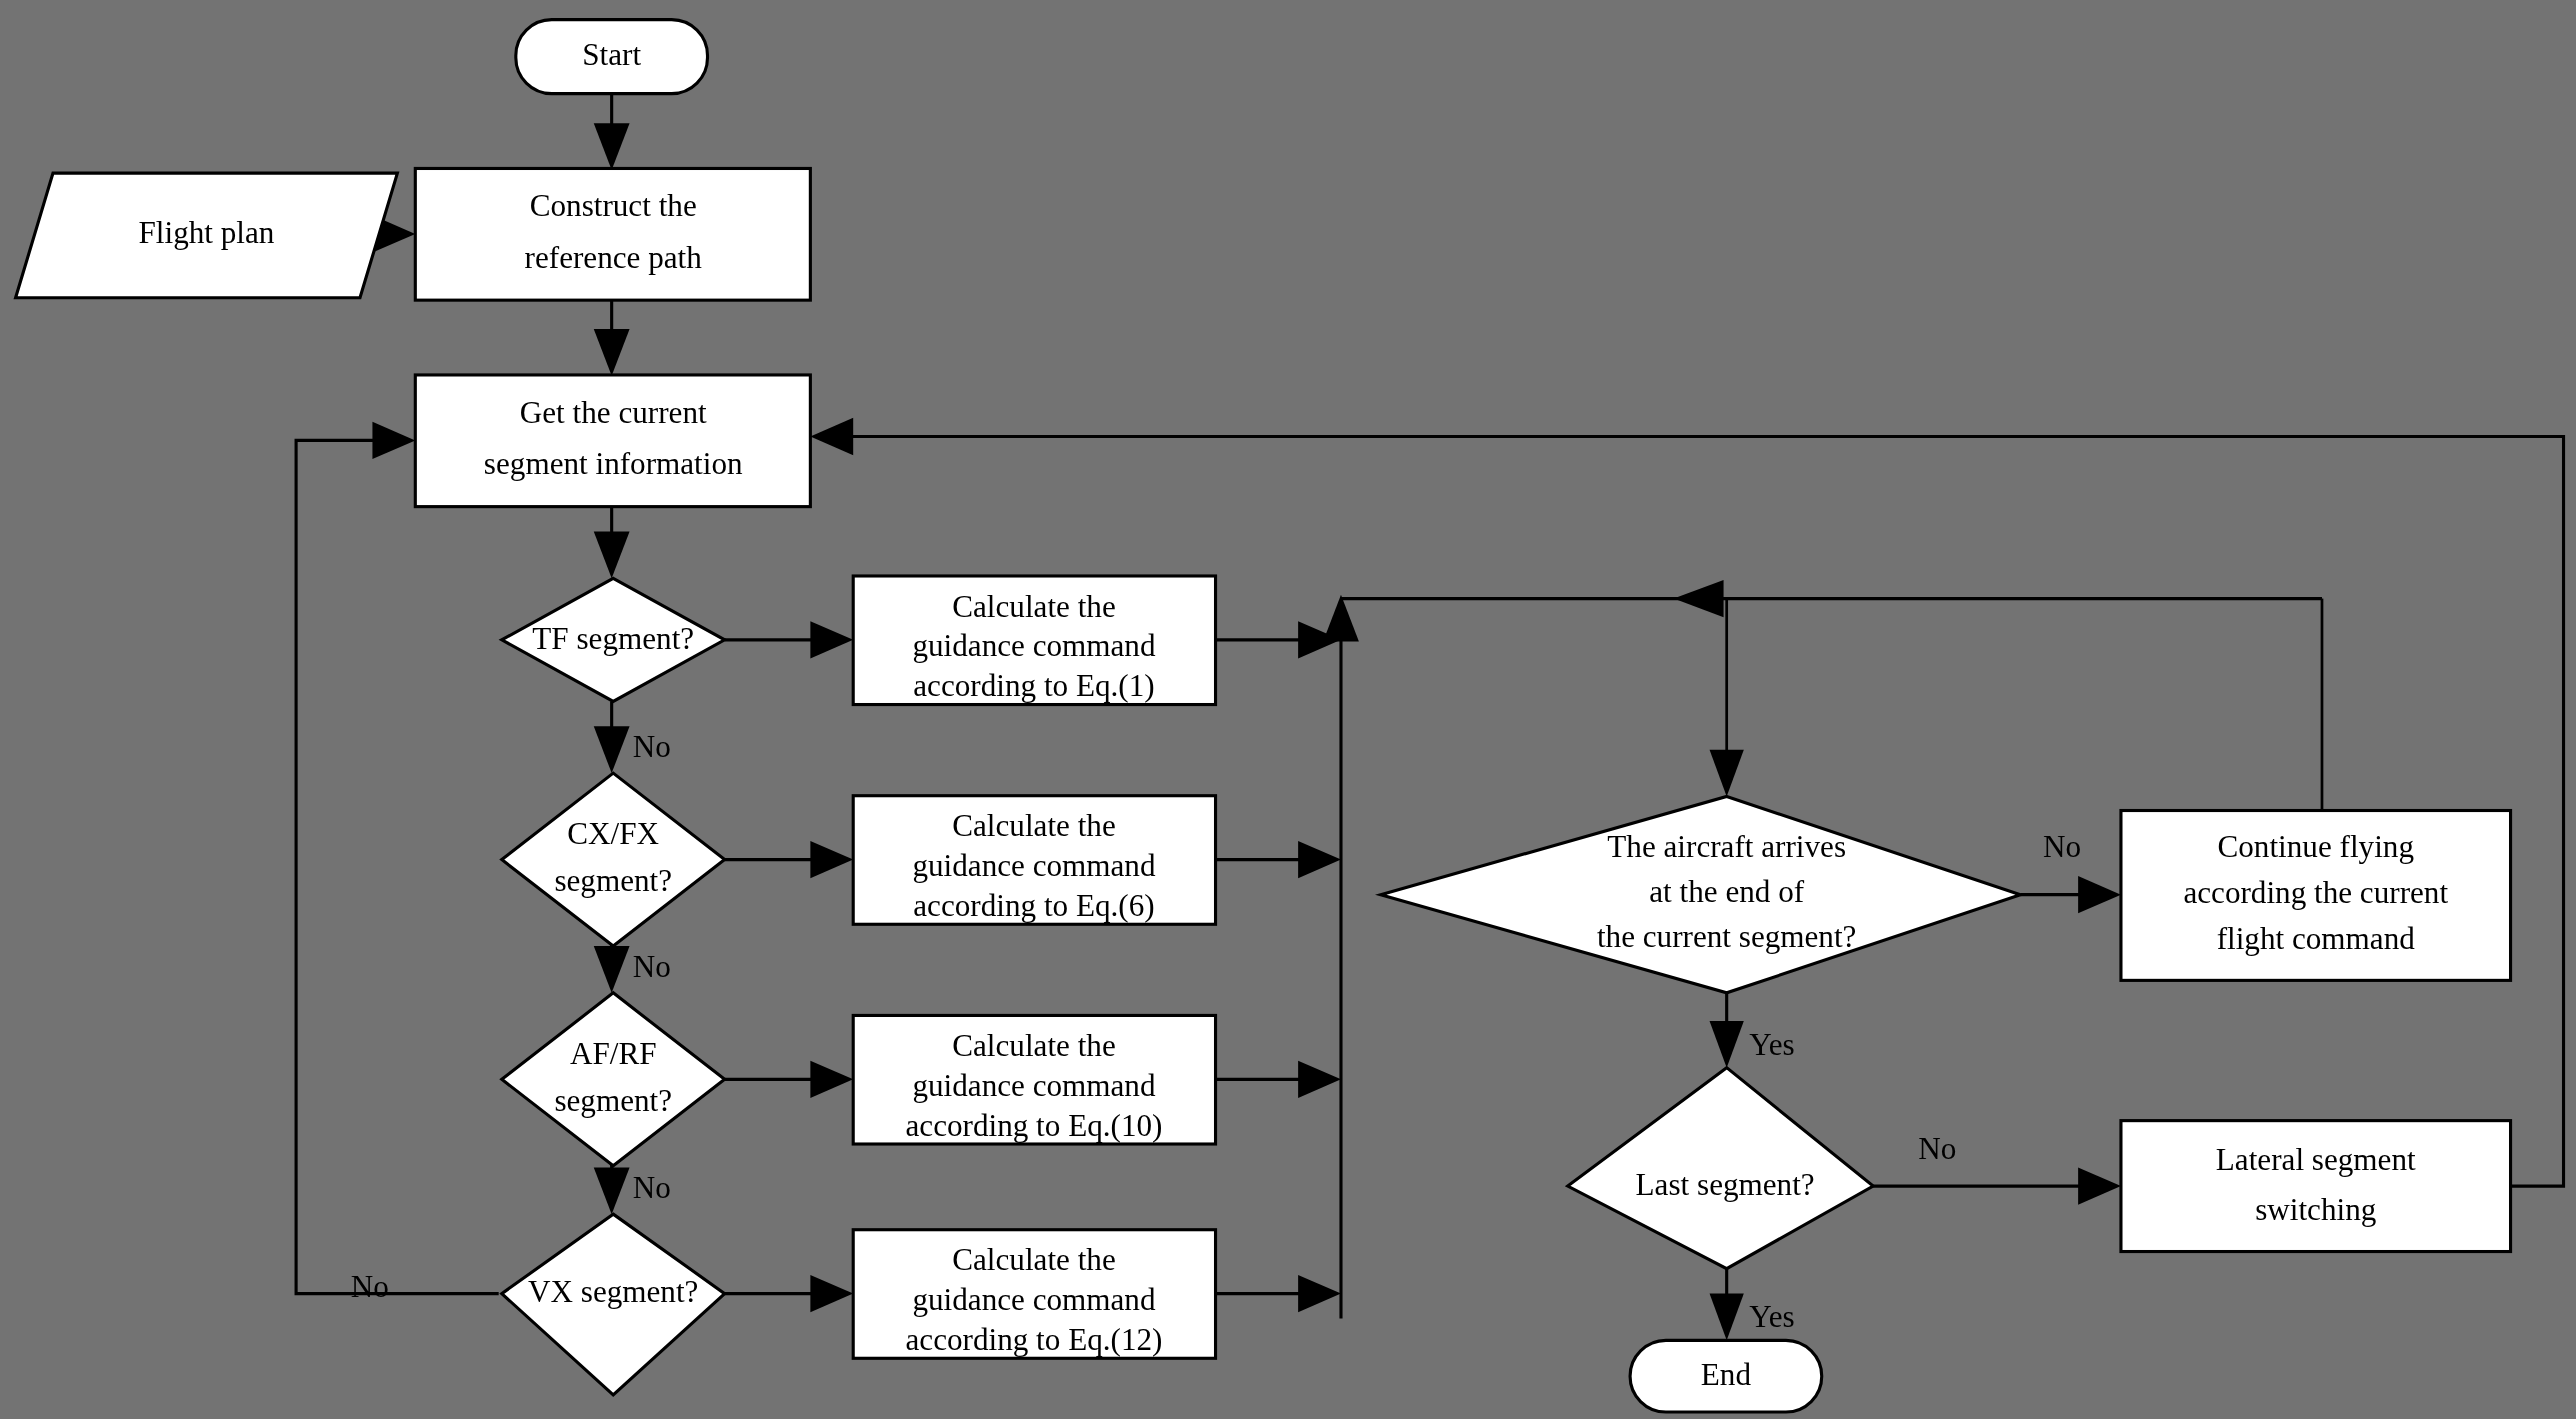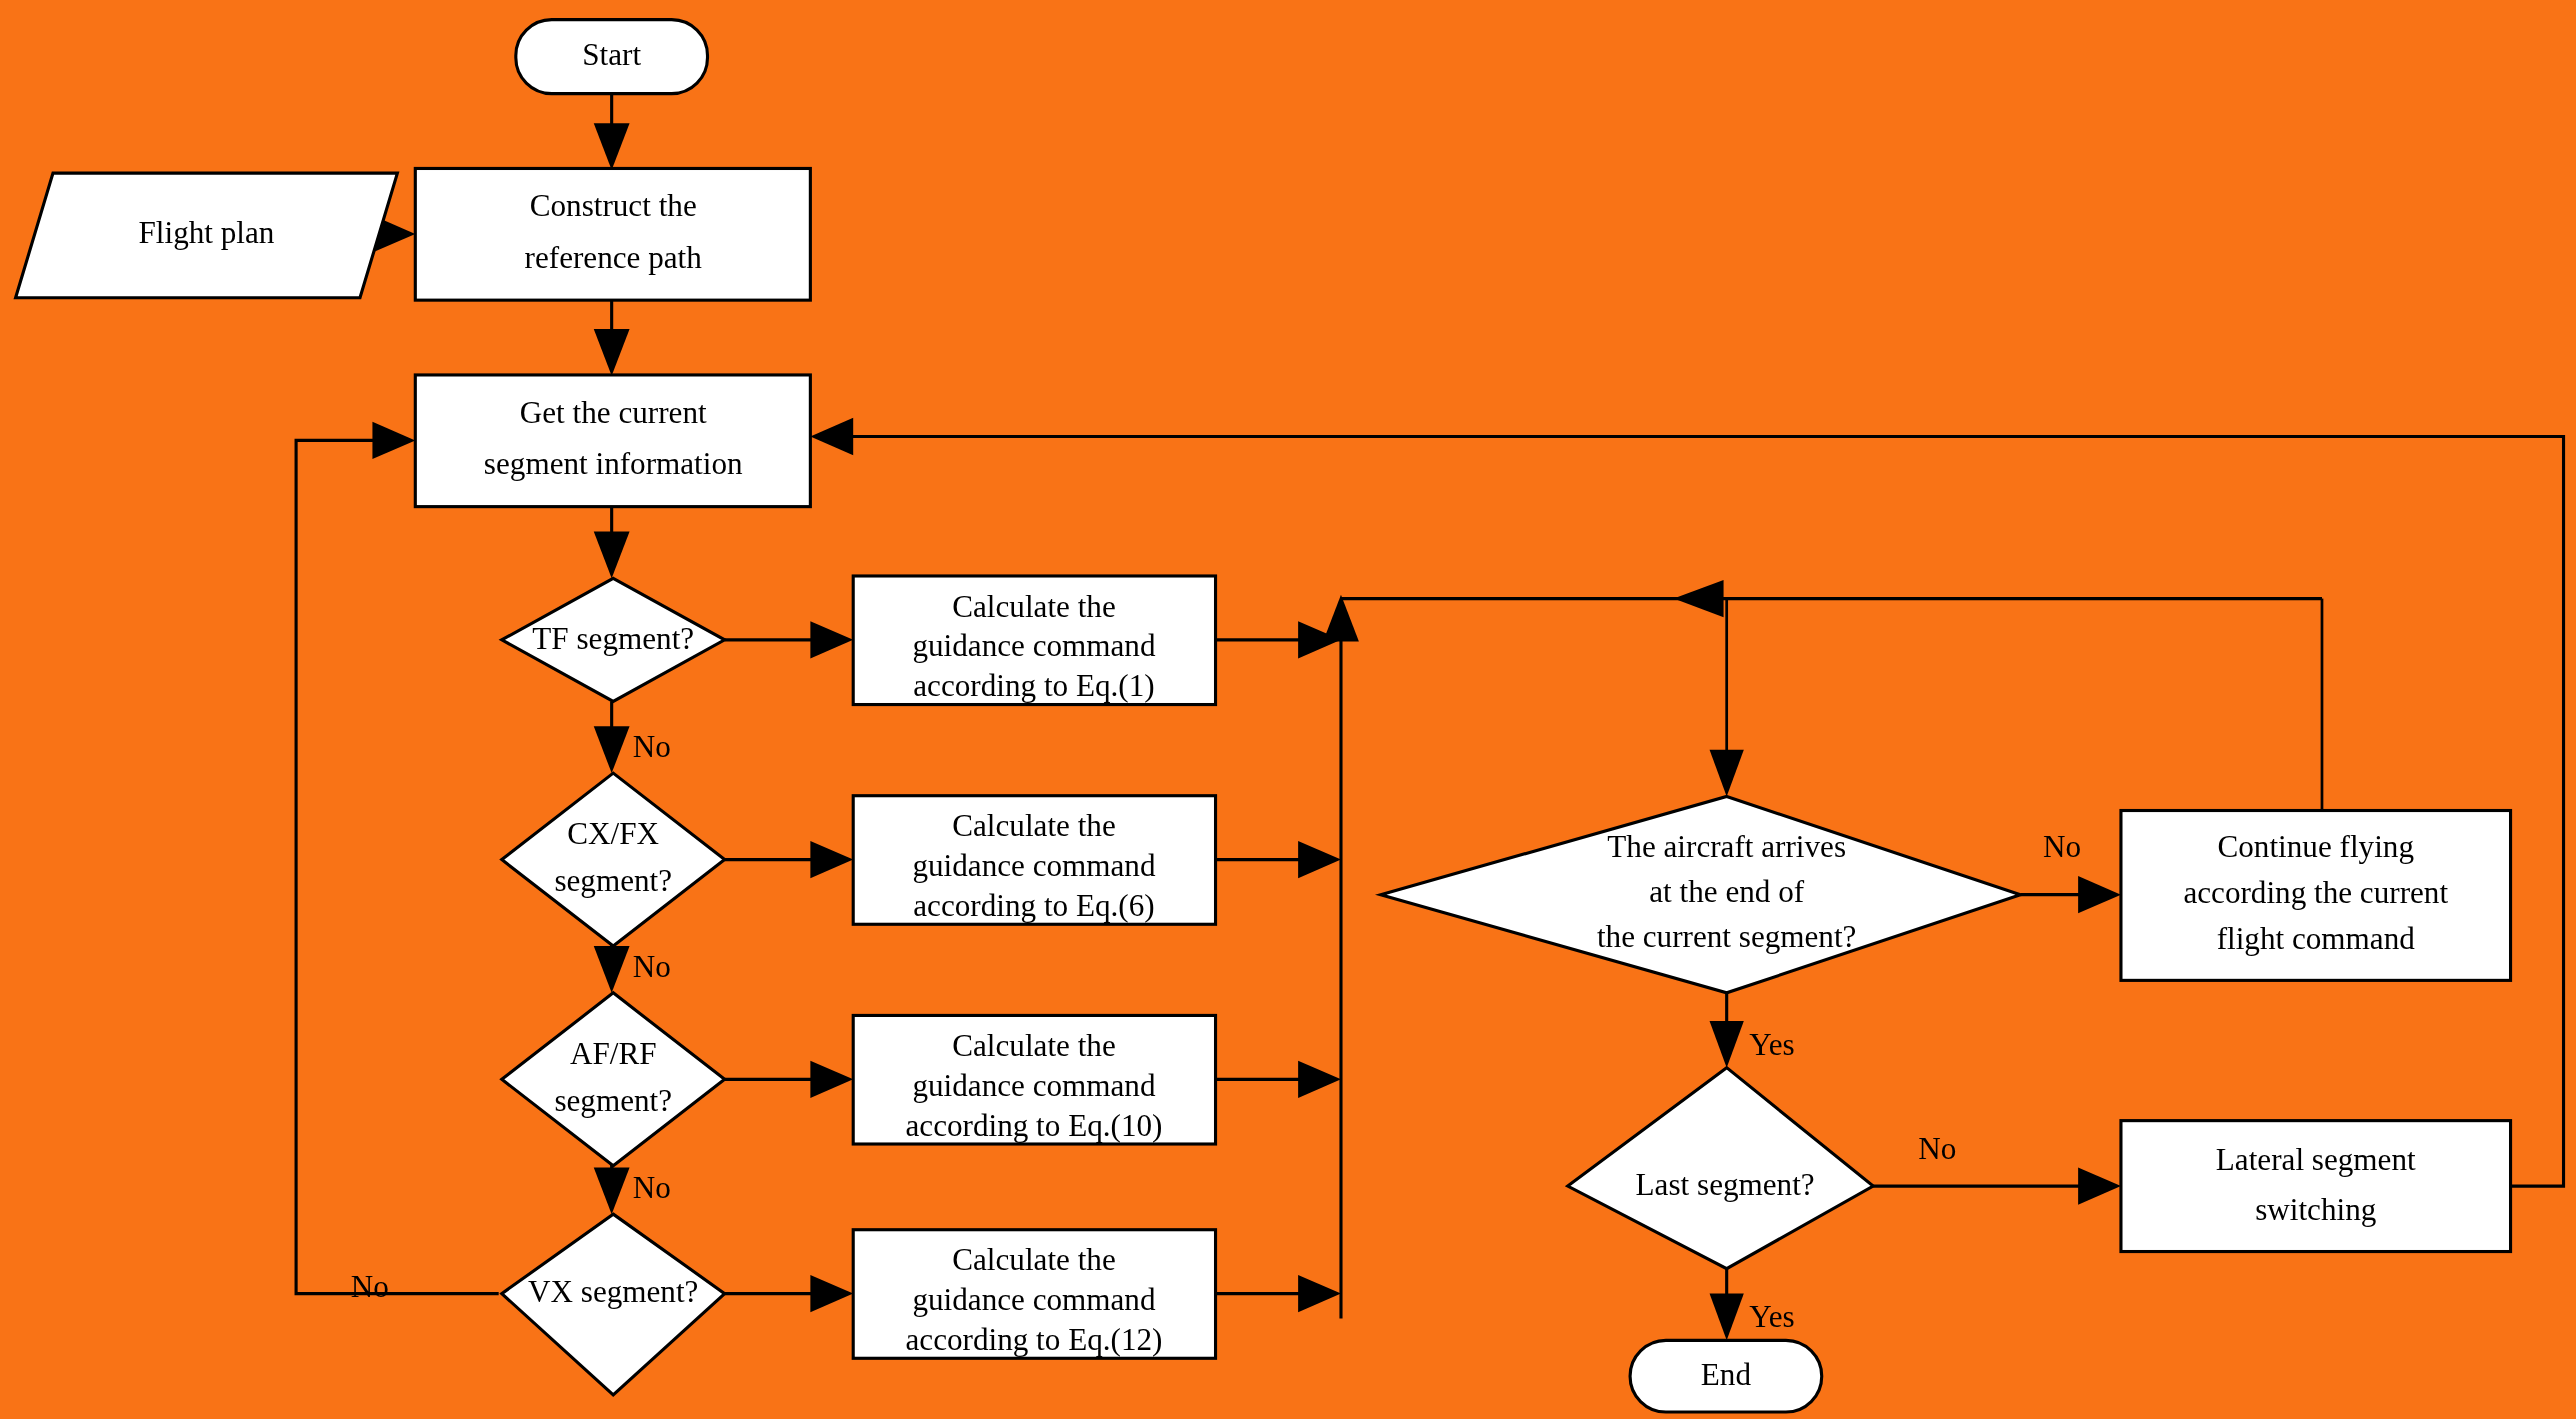--- a/index.html
+++ b/index.html
@@ -8,21 +8,21 @@
     padding: 0;
     background: #ffffff;
   }
   body {
     font-family: "Liberation Serif", "DejaVu Serif", serif;
   }
   #flowchart-root {
     position: relative;
     width: 2576px;
     height: 1420px;
-    background: #f97316;
+    background: #737373;
     overflow: hidden;
   }
   svg#flow-svg {
     position: absolute;
     top: 0;
     left: 0;
     width: 2576px;
     height: 1420px;
     display: block;
   }

